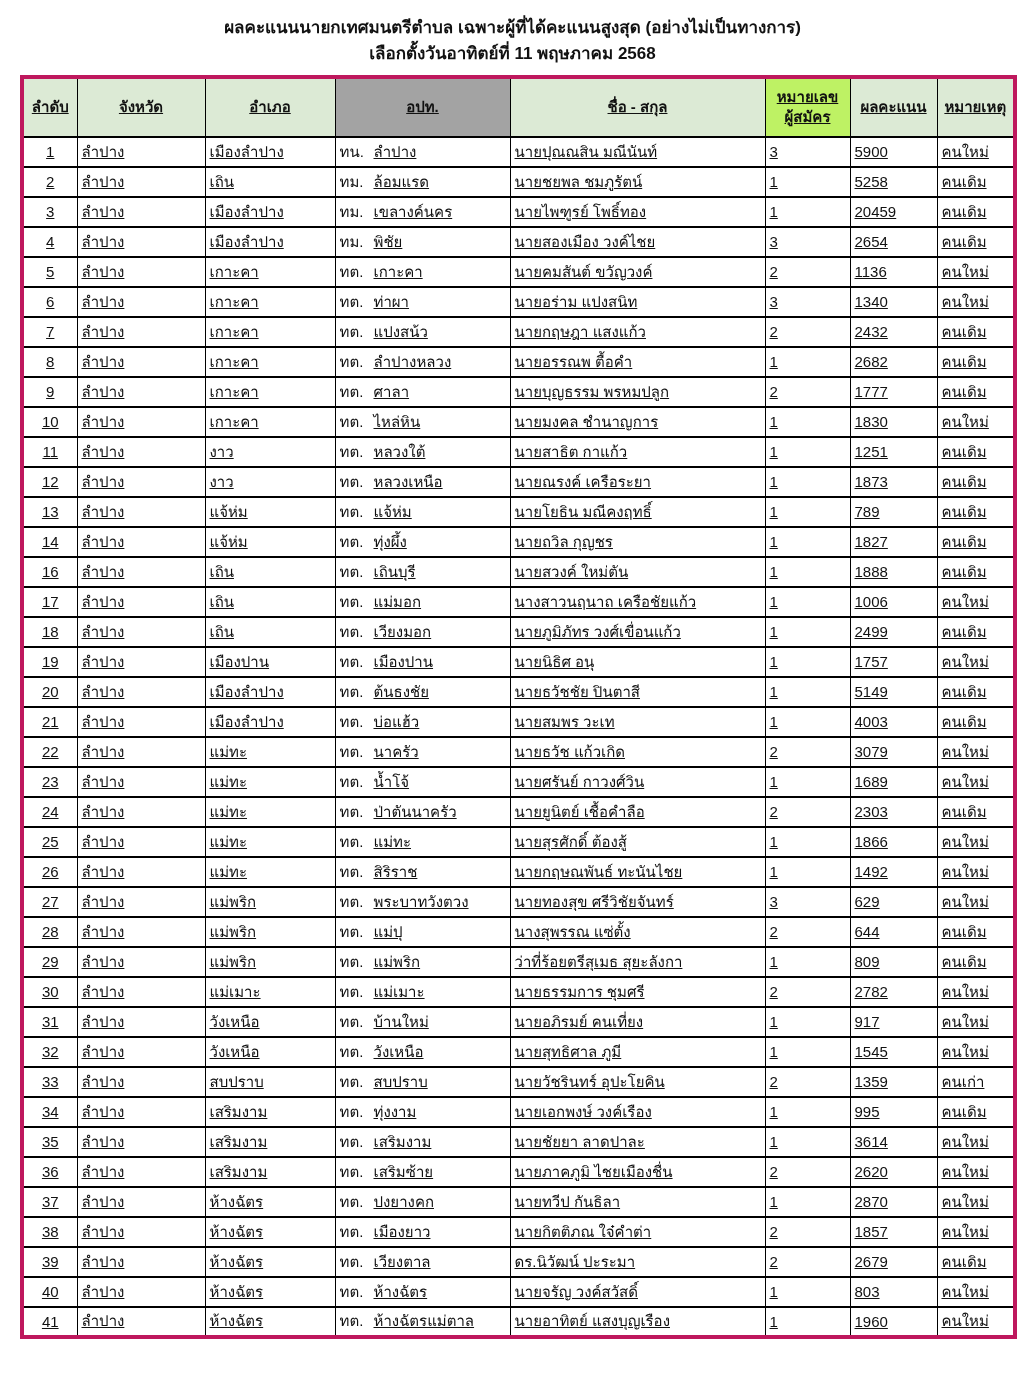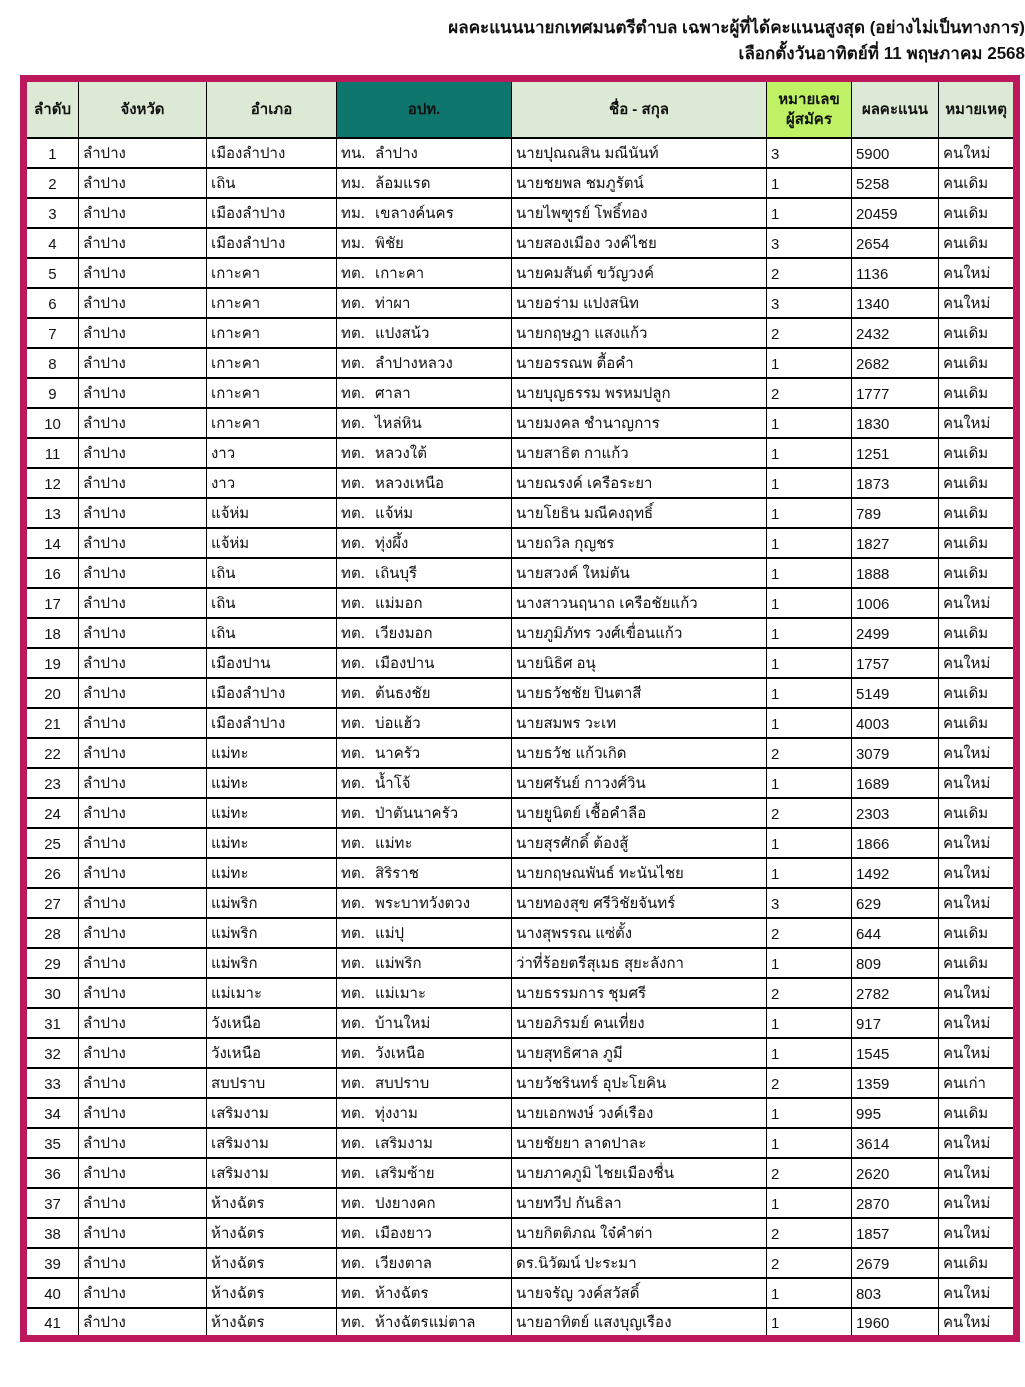--- a/index.html
+++ b/index.html
@@ -9,39 +9,40 @@
     font-family: "Liberation Sans", "DejaVu Sans", sans-serif;
     color: #111111;
   }
   .page {
     width: 1025px;
     height: 1387px;
     background: #ffffff;
     box-sizing: border-box;
     padding-top: 14px;
   }
-  .title-block { text-align: right; }
+  .title-block { text-align: center; }
   .doc-title {
     font-size: 17px;
     font-weight: bold;
     line-height: 1.6;
     margin: 0;
   }
   .doc-subtitle {
     font-size: 17px;
     font-weight: bold;
     line-height: 1.5;
     margin: 0 0 8px 0;
   }
   table.results {
     border-collapse: collapse;
     table-layout: fixed;
     width: 993px;
     margin-left: 20px;
-    border: 7px solid #be185d;
+    border: 4px solid #be185d;
+    text-decoration: underline;
   }
   table.results th, table.results td {
     border-style: solid;
     border-color: #000000;
     border-width: 2px 1px;
     overflow: hidden;
     white-space: nowrap;
     box-sizing: border-box;
   }
   table.results th {
@@ -93,21 +94,21 @@
       <col class="w-name">
         <col class="w-num">
         <col class="w-scr">
         <col class="w-note">
     </colgroup>
     <thead>
       <tr>
         <th style="background: rgb(220, 234, 213);">ลำดับ</th>
         <th style="background: rgb(220, 234, 213);">จังหวัด</th>
         <th style="background: rgb(220, 234, 213);">อำเภอ</th>
-        <th style="background: #0f766e;">อปท.</th>
+        <th style="background: #a3a3a3;">อปท.</th>
         <th style="background: rgb(220, 234, 213);">ชื่อ - สกุล</th>
         <th style="background: #bef264;">หมายเลข
 ผู้สมัคร</th>
         <th style="background: rgb(220, 234, 213);">ผลคะแนน</th>
         <th style="background: rgb(220, 234, 213);">หมายเหตุ</th>
       </tr>
     </thead>
     <tbody id="results-body">
   <tr>
     <td class="c-idx">1</td>

